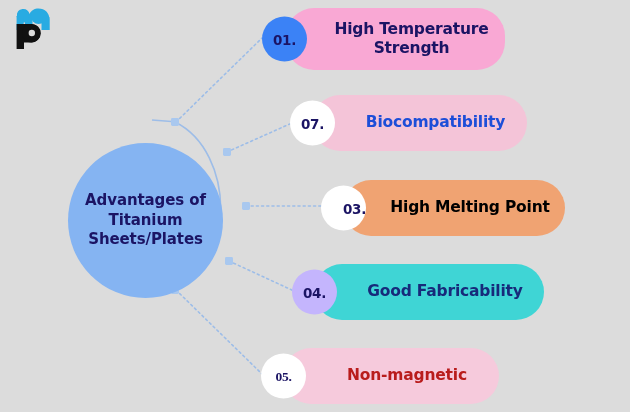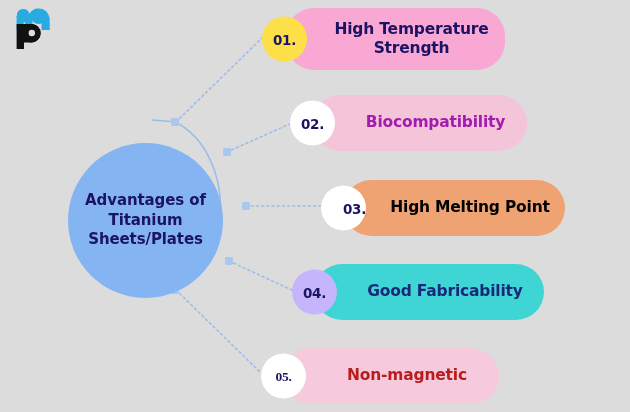--- a/index.html
+++ b/index.html
@@ -185,31 +185,31 @@
     <div id="hub-label" style="color: rgb(27, 20, 100);">Advantages of
 Titanium
 Sheets/Plates</div>
   </div>
 
   <div class="item" id="item-1">
     <div class="pill" style="background: #f9a8d4;">
       <div class="pill-text" style="color: rgb(27, 20, 100);">High Temperature
 Strength</div>
     </div>
-    <div class="badge" style="background: #fde047;">
+    <div class="badge" style="background: #3b82f6;">
       <span>01.</span>
     </div>
   </div>
 
   <div class="item" id="item-2">
     <div class="pill" style="background: rgb(244, 196, 216);">
-      <div class="pill-text" style="color: #a21caf;">Biocompatibility</div>
+      <div class="pill-text" style="color: #1d4ed8;">Biocompatibility</div>
     </div>
     <div class="badge" style="background: rgb(255, 255, 255);">
-      <span>02.</span>
+      <span>07.</span>
     </div>
   </div>
 
   <div class="item" id="item-3">
     <div class="pill" style="background: rgb(240, 163, 114);">
       <div class="pill-text" style="color: #000000;">High Melting Point</div>
     </div>
     <div class="badge" style="background: rgb(255, 255, 255);">
       <span>03.</span>
     </div>

